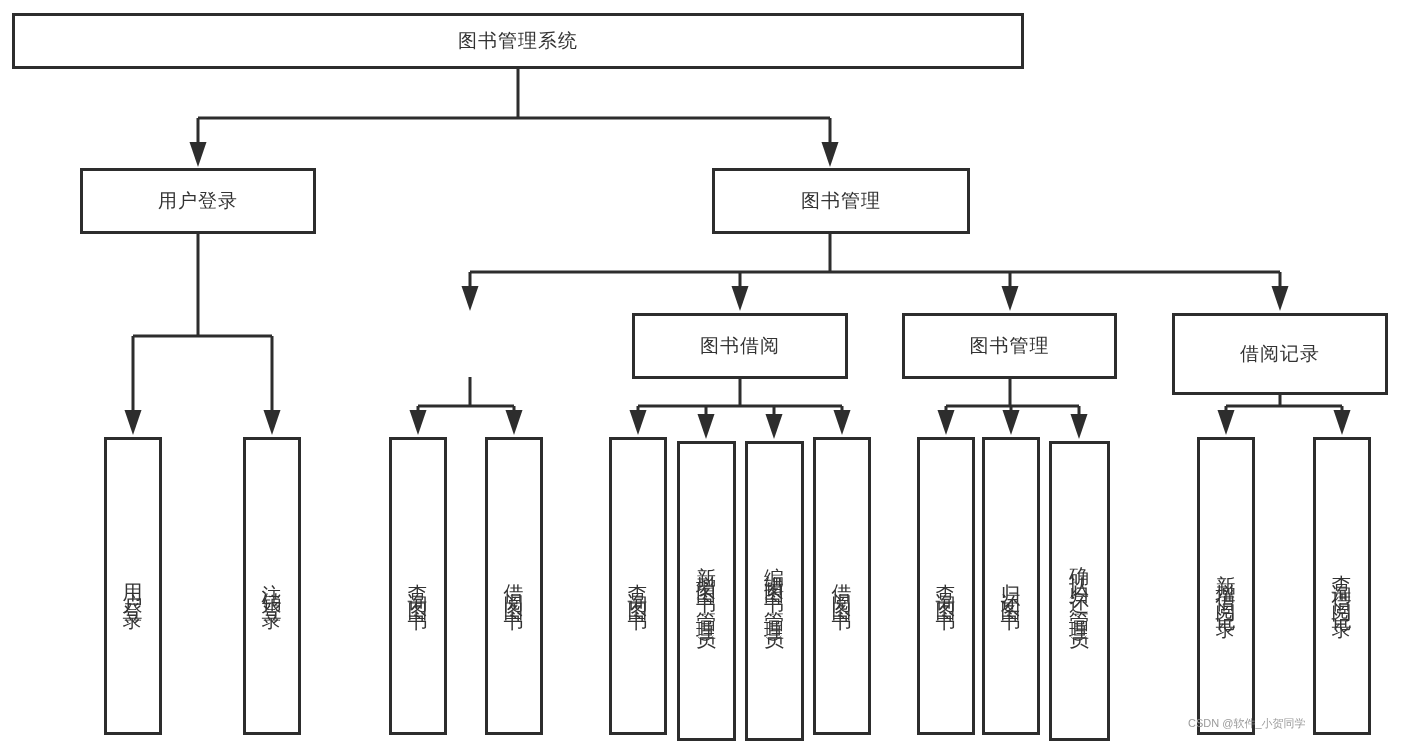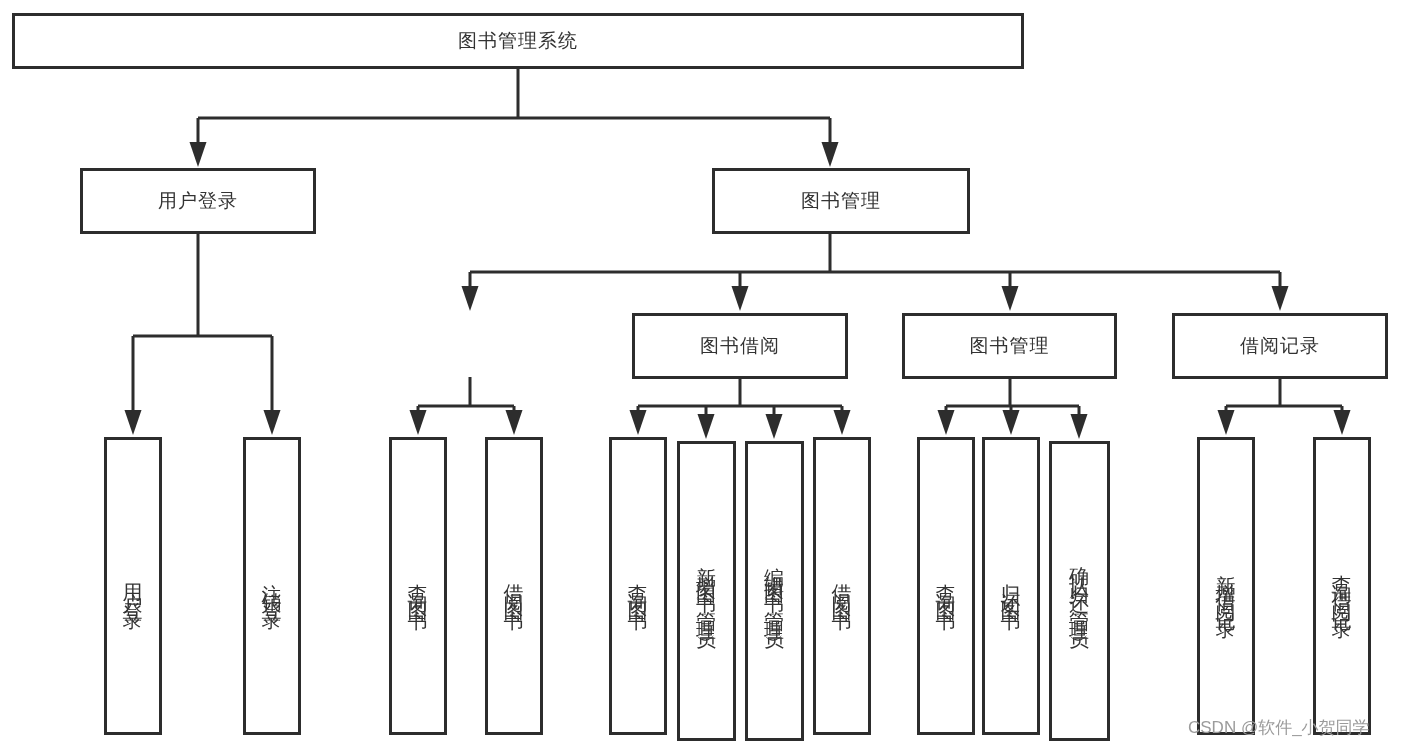--- a/index.html
+++ b/index.html
@@ -34,21 +34,21 @@
     writing-mode:vertical-rl;
     text-orientation:mixed;
     font-size:20px;
     letter-spacing:9px;
     line-height:1;
     white-space:normal;
   }
   .watermark{
     position:absolute;
     left:1188px;top:716px;
-    font-size:17px;
+    font-size:11px;
     color:var(--color-watermark);
     z-index:5;
     white-space:nowrap;
   }
 </style>
 </head>
 <body>
 
 <div class="canvas">
 
@@ -102,21 +102,21 @@
   <div class="node" style="left:712px;top:168px;width:258px;height:66px">
     <span class="lbl">图书管理</span>
   </div>
 
   <div class="node" style="left:632px;top:313px;width:216px;height:66px">
     <span class="lbl">图书借阅</span>
   </div>
   <div class="node" style="left:902px;top:313px;width:215px;height:66px">
     <span class="lbl">图书管理</span>
   </div>
-  <div class="node" style="left:1172px;top:313px;width:216px;height:66px">
+  <div class="node" style="left:1172px;top:313px;width:216px;height:82px">
     <span class="lbl">借阅记录</span>
   </div>
 
   <div class="node v" style="left:104px;top:437px;width:58px;height:298px">
     <span class="lbl">用户登录</span>
   </div>
   <div class="node v" style="left:243px;top:437px;width:58px;height:298px">
     <span class="lbl">注销登录</span>
   </div>
 

